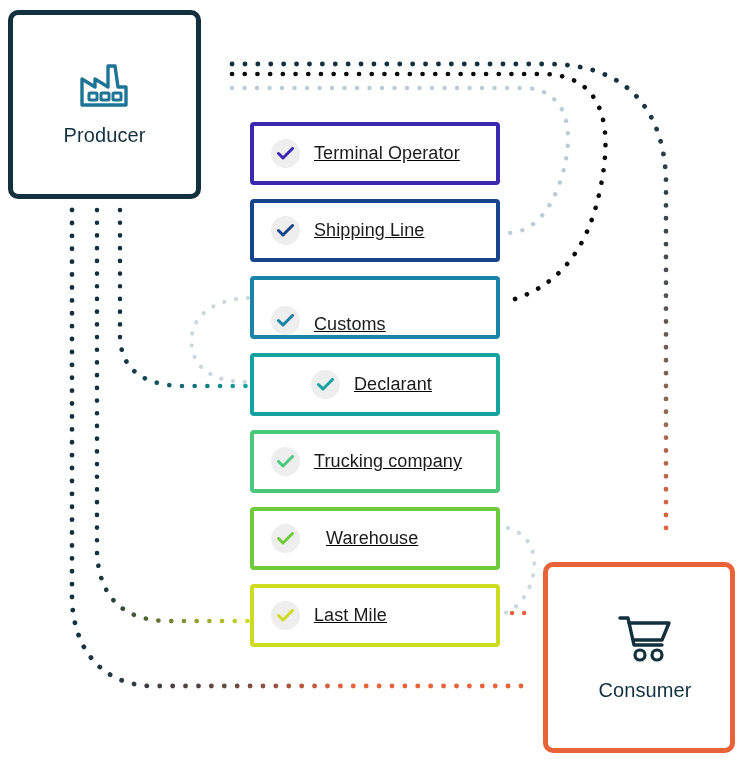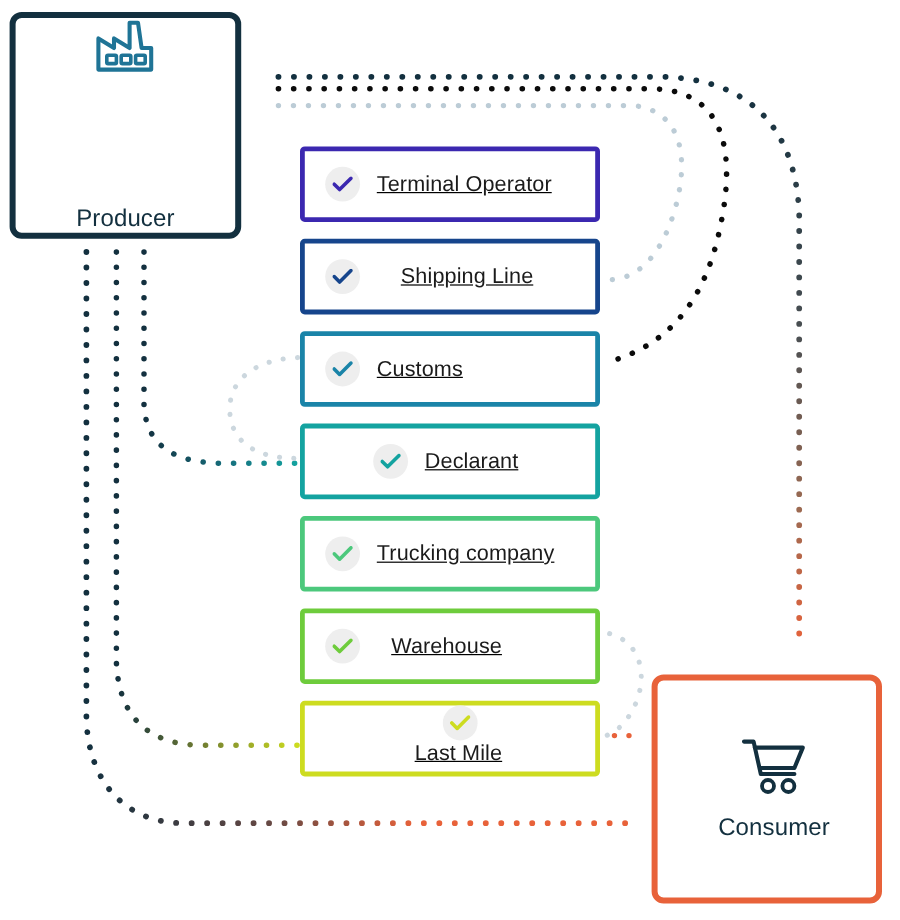--- a/index.html
+++ b/index.html
@@ -156,21 +156,21 @@
 
     <path d="M 132,228 L 248,228" fill="none" stroke="url(#gradToShipping)" stroke-width="4.6" stroke-linecap="round" stroke-dasharray="0.1 12.6"></path>
 
     <path d="M 248,298 C 206,300 188,322 192,348 C 196,372 218,382 248,382" fill="none" stroke="#ccd7de" stroke-width="4.2" stroke-linecap="round" stroke-dasharray="0.1 11.8"></path>
 
     <path d="M 508,528 C 536,536 540,566 528,590 C 520,606 510,612 502,614" fill="none" stroke="#ccd7de" stroke-width="4.2" stroke-linecap="round" stroke-dasharray="0.1 11.8"></path>
 
     <path d="M 512,613 L 530,613" fill="none" stroke="#e8623a" stroke-width="4.4" stroke-linecap="round" stroke-dasharray="0.1 12"></path>
   </svg>
 
-  <div class="endpoint" id="producer-box" style="border-color: rgb(19, 48, 63); justify-content: space-between;">
+  <div class="endpoint" id="producer-box" style="border-color: rgb(19, 48, 63);">
     <span class="ep-icon">
       <svg width="52" height="46" viewBox="0 0 52 46" fill="none" xmlns="http://www.w3.org/2000/svg">
         <path d="M3 43 V17 L16 25 V17 L29 25 V4 H36 L39 25 H47 V43 Z" stroke="#1f7496" stroke-width="3.4" stroke-linejoin="round" stroke-linecap="round" fill="none"></path>
         <rect x="10" y="31" width="8" height="7" rx="1" stroke="#1f7496" stroke-width="3" fill="none"></rect>
         <rect x="22" y="31" width="8" height="7" rx="1" stroke="#1f7496" stroke-width="3" fill="none"></rect>
         <rect x="34" y="31" width="8" height="7" rx="1" stroke="#1f7496" stroke-width="3" fill="none"></rect>
       </svg>
     </span>
     <span class="ep-label" style="color: rgb(19, 48, 63);">Producer</span>
   </div>
@@ -191,30 +191,30 @@
 
     <div class="stage-row" style="border-color: rgb(59, 40, 176);">
       <span class="stage-check" style="background: rgb(238, 238, 238);">
         <svg width="17" height="13" viewBox="0 0 17 13">
             <path d="M1.5 6.5 L6 11 L15.5 1.5" stroke="#3b28b0" stroke-width="3" fill="none" stroke-linecap="round" stroke-linejoin="round"></path>
           </svg>
       </span>
       <span class="stage-label">Terminal Operator</span>
     </div>
 
-    <div class="stage-row" style="border-color: rgb(22, 69, 140); gap: 20px;">
+    <div class="stage-row" style="border-color: rgb(22, 69, 140);">
       <span class="stage-check" style="background: rgb(238, 238, 238);">
         <svg width="17" height="13" viewBox="0 0 17 13">
             <path d="M1.5 6.5 L6 11 L15.5 1.5" stroke="#16458c" stroke-width="3" fill="none" stroke-linecap="round" stroke-linejoin="round"></path>
           </svg>
       </span>
       <span class="stage-label">Shipping Line</span>
     </div>
 
-    <div class="stage-row" style="border-color: rgb(26, 132, 168);">
+    <div class="stage-row" style="border-color: rgb(26, 132, 168); align-items: flex-end;">
       <span class="stage-check" style="background: rgb(238, 238, 238);">
         <svg width="17" height="13" viewBox="0 0 17 13">
             <path d="M1.5 6.5 L6 11 L15.5 1.5" stroke="#1a84a8" stroke-width="3" fill="none" stroke-linecap="round" stroke-linejoin="round"></path>
           </svg>
       </span>
       <span class="stage-label">Customs</span>
     </div>
 
     <div class="stage-row" style="border-color: rgb(20, 163, 160); padding-left: 40px;">
       <span class="stage-check" style="background: rgb(238, 238, 238);">
@@ -236,21 +236,21 @@
 
     <div class="stage-row" style="border-color: rgb(110, 204, 60); gap: 12px;">
       <span class="stage-check" style="background: rgb(238, 238, 238);">
         <svg width="17" height="13" viewBox="0 0 17 13">
             <path d="M1.5 6.5 L6 11 L15.5 1.5" stroke="#6ecc3c" stroke-width="3" fill="none" stroke-linecap="round" stroke-linejoin="round"></path>
           </svg>
       </span>
       <span class="stage-label">Warehouse</span>
     </div>
 
-    <div class="stage-row" style="border-color: rgb(205, 220, 32); flex-direction: column;">
+    <div class="stage-row" style="border-color: rgb(205, 220, 32);">
       <span class="stage-check" style="background: rgb(238, 238, 238);">
         <svg width="17" height="13" viewBox="0 0 17 13">
             <path d="M1.5 6.5 L6 11 L15.5 1.5" stroke="#cddc20" stroke-width="3" fill="none" stroke-linecap="round" stroke-linejoin="round"></path>
           </svg>
       </span>
       <span class="stage-label">Last Mile</span>
     </div>
 
   </div>
 </div>

